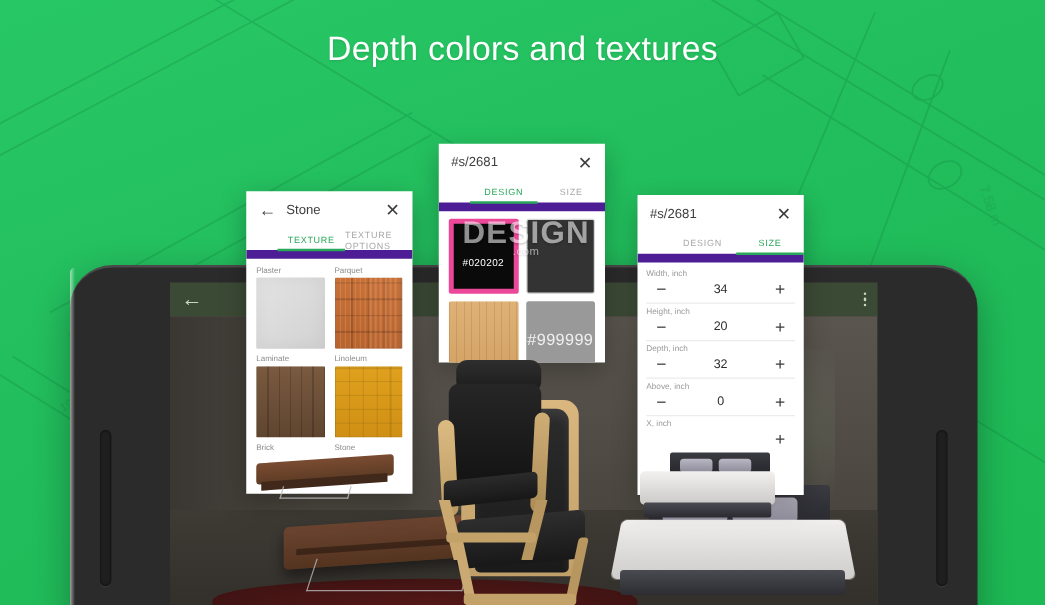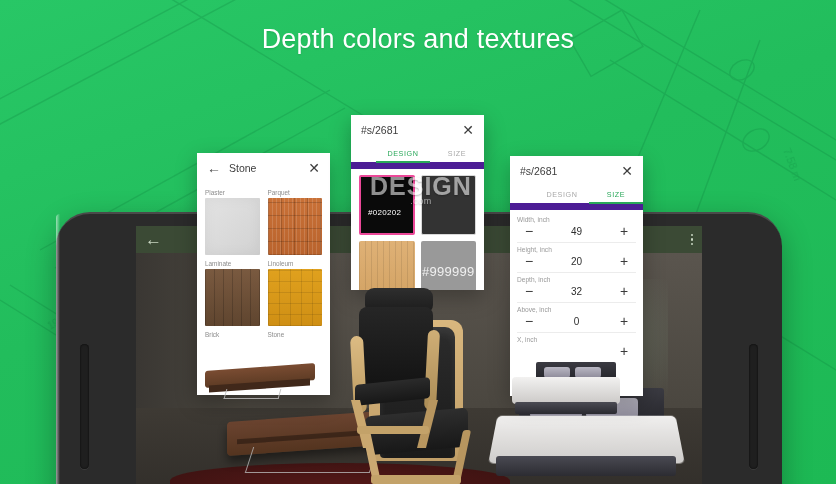--- a/index.html
+++ b/index.html
@@ -167,21 +167,21 @@
      repeating-linear-gradient(90deg,rgba(0,0,0,.10) 0 1px,rgba(0,0,0,0) 1px 11px),
      linear-gradient(180deg,#e0a11e,#cf8f14); }
   .tex-row-bottom { display:grid; grid-template-columns:1fr 1fr; gap:8px; margin-top:5px; }
   .tex-row-bottom .lbl { font-size:6.4px; color:#8c8c8c; }
 
   
   .col-grid { display:grid; grid-template-columns:1fr 1fr; gap:6px; }
   .col-sw { width:100%; height:60px; border-radius:2px; position:relative;
     display:flex; align-items:center; justify-content:center; }
   .col-sw .hex { font-size:13px; color:#e9e9e9; letter-spacing:.3px; }
-  .sw-black { background:#0a0a0a; border:2px solid #ec4899; }
+  .sw-black { background:#0a0a0a; border:4px solid #ec4899; }
   .sw-black .hex { position:absolute; left:7px; bottom:16px; color:#fff; font-size:8px; }
   .sw-darkgray { background:#333333; border:1px solid #d8d8d8; }
   .sw-wood { background:
      repeating-linear-gradient(90deg,rgba(0,0,0,.09) 0 1px,rgba(0,0,0,0) 1px 6px),
      linear-gradient(180deg,#dfb176,#d2a263); }
   .sw-gray { background:#999999; }
   .sw-gray .hex { color:#f0f0f0; }
 
   
   .size-row { border-bottom:1px solid #ececec; padding:3px 0 4px; }
@@ -284,20 +284,24 @@
     </div>
   </div>
 </div>
 
 <div class="panel" id="texture-panel" style="left:197px; top:153px; width:133px; height:242px;">
   <div class="panel-head">
     <span class="back-arrow">←</span>
     <span class="ptitle">Stone</span>
     <span class="close">✕</span>
   </div>
+  <div class="tabs">
+    <div class="tab active">TEXTURE</div>
+    <div class="tab">TEXTURE OPTIONS</div>
+  </div>
   <div class="panel-body">
     <div class="tex-grid">
       <div class="tex-cell">
         <div class="lbl">Plaster</div>
         <div class="tex-sw sw-plaster"></div>
       </div>
       <div class="tex-cell">
         <div class="lbl">Parquet</div>
         <div class="tex-sw sw-parquet"></div>
       </div>
@@ -348,21 +352,21 @@
   <div class="tabs">
     <div class="tab">DESIGN</div>
     <div class="tab active">SIZE</div>
   </div>
   <div class="panel-body" style="padding:3px 7px;">
 
     <div class="size-row">
       <div class="slbl">Width, inch</div>
       <div class="stepper">
         <span class="minus">−</span>
-        <span class="val">49</span>
+        <span class="val">34</span>
         <span class="plus">+</span>
       </div>
     </div>
 
     <div class="size-row">
       <div class="slbl">Height, inch</div>
       <div class="stepper">
         <span class="minus">−</span>
         <span class="val">20</span>
         <span class="plus">+</span>

